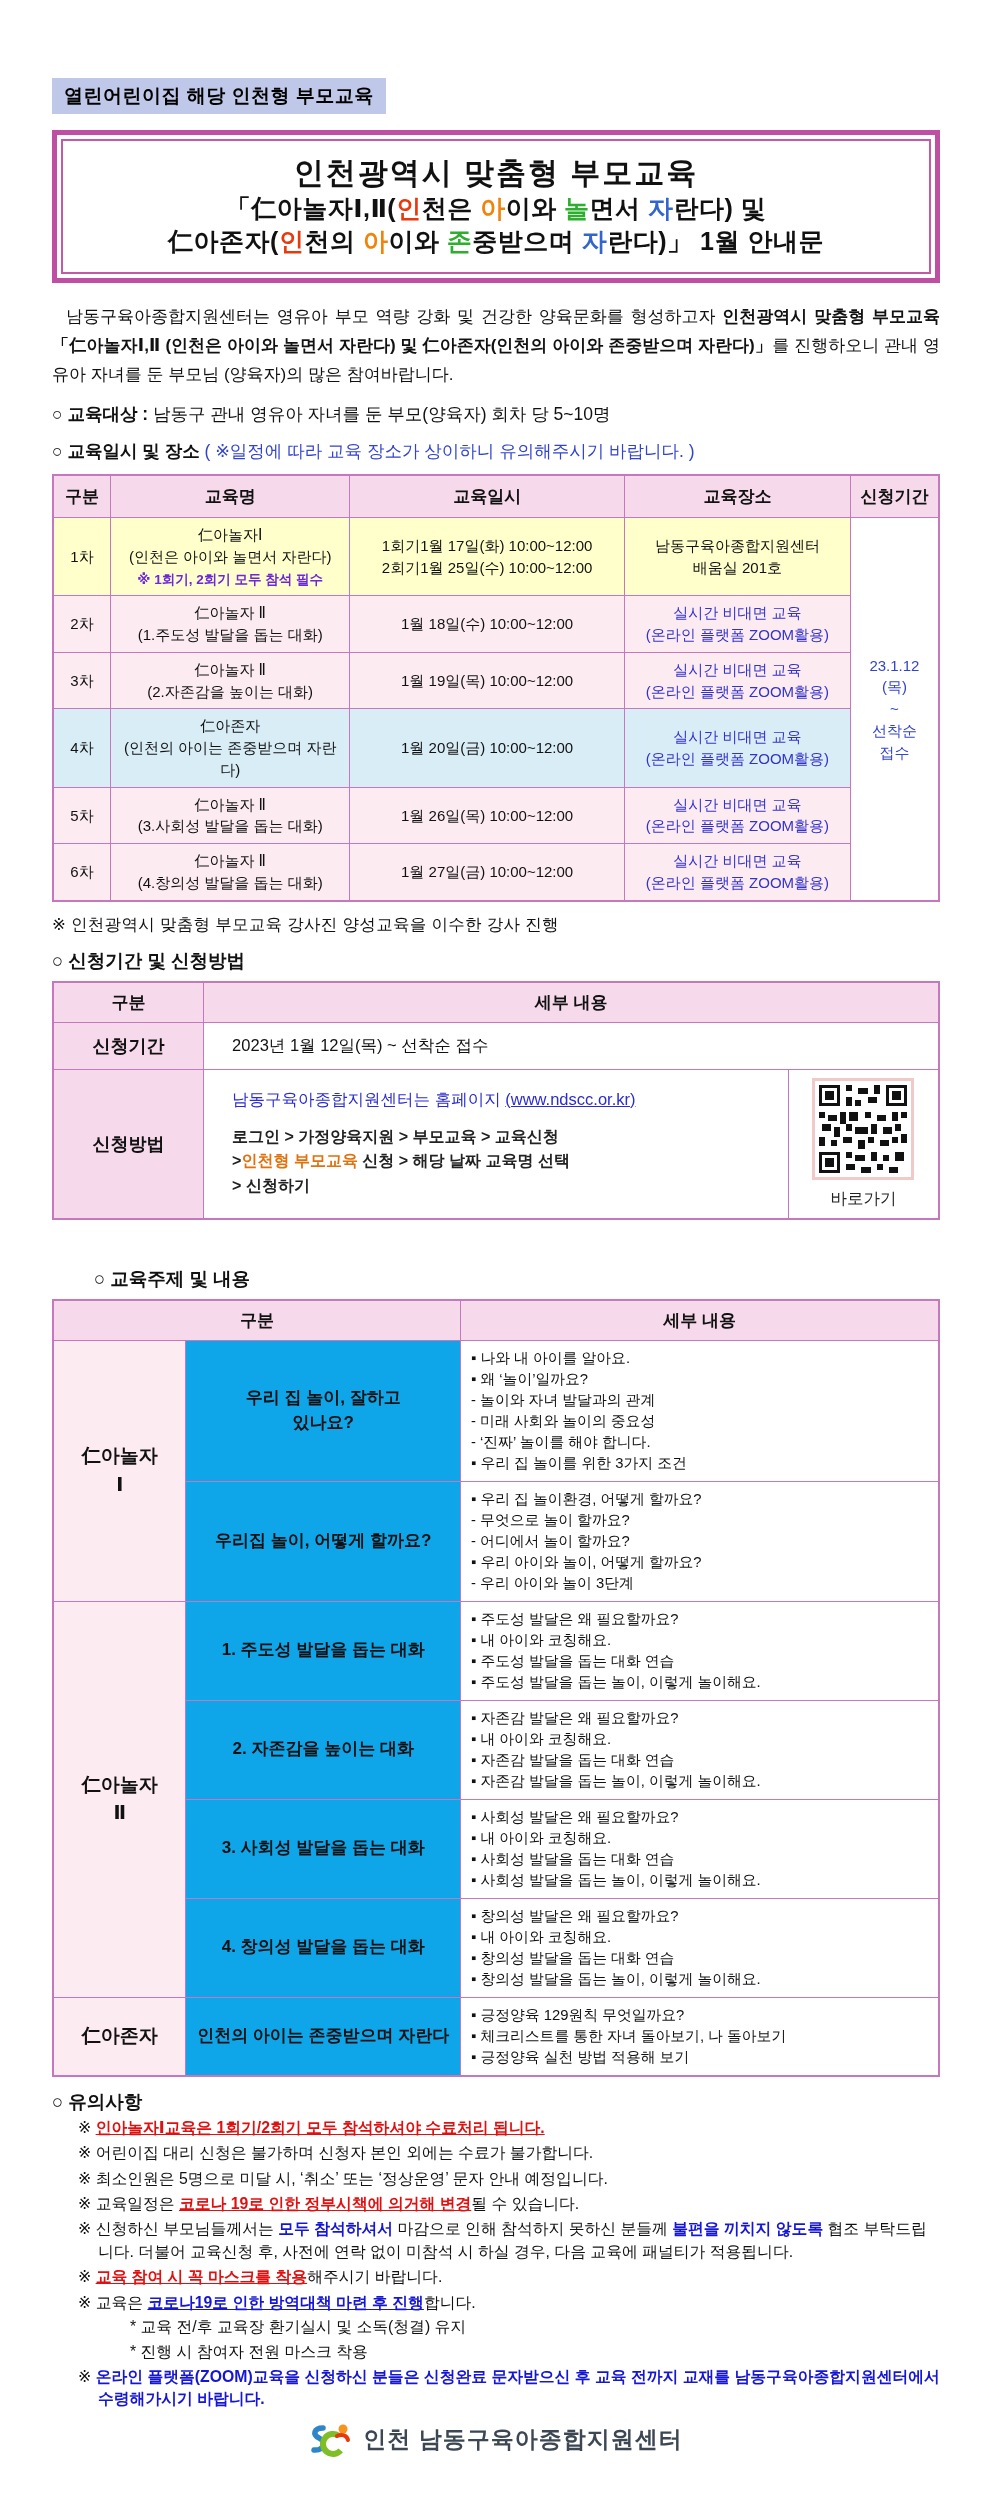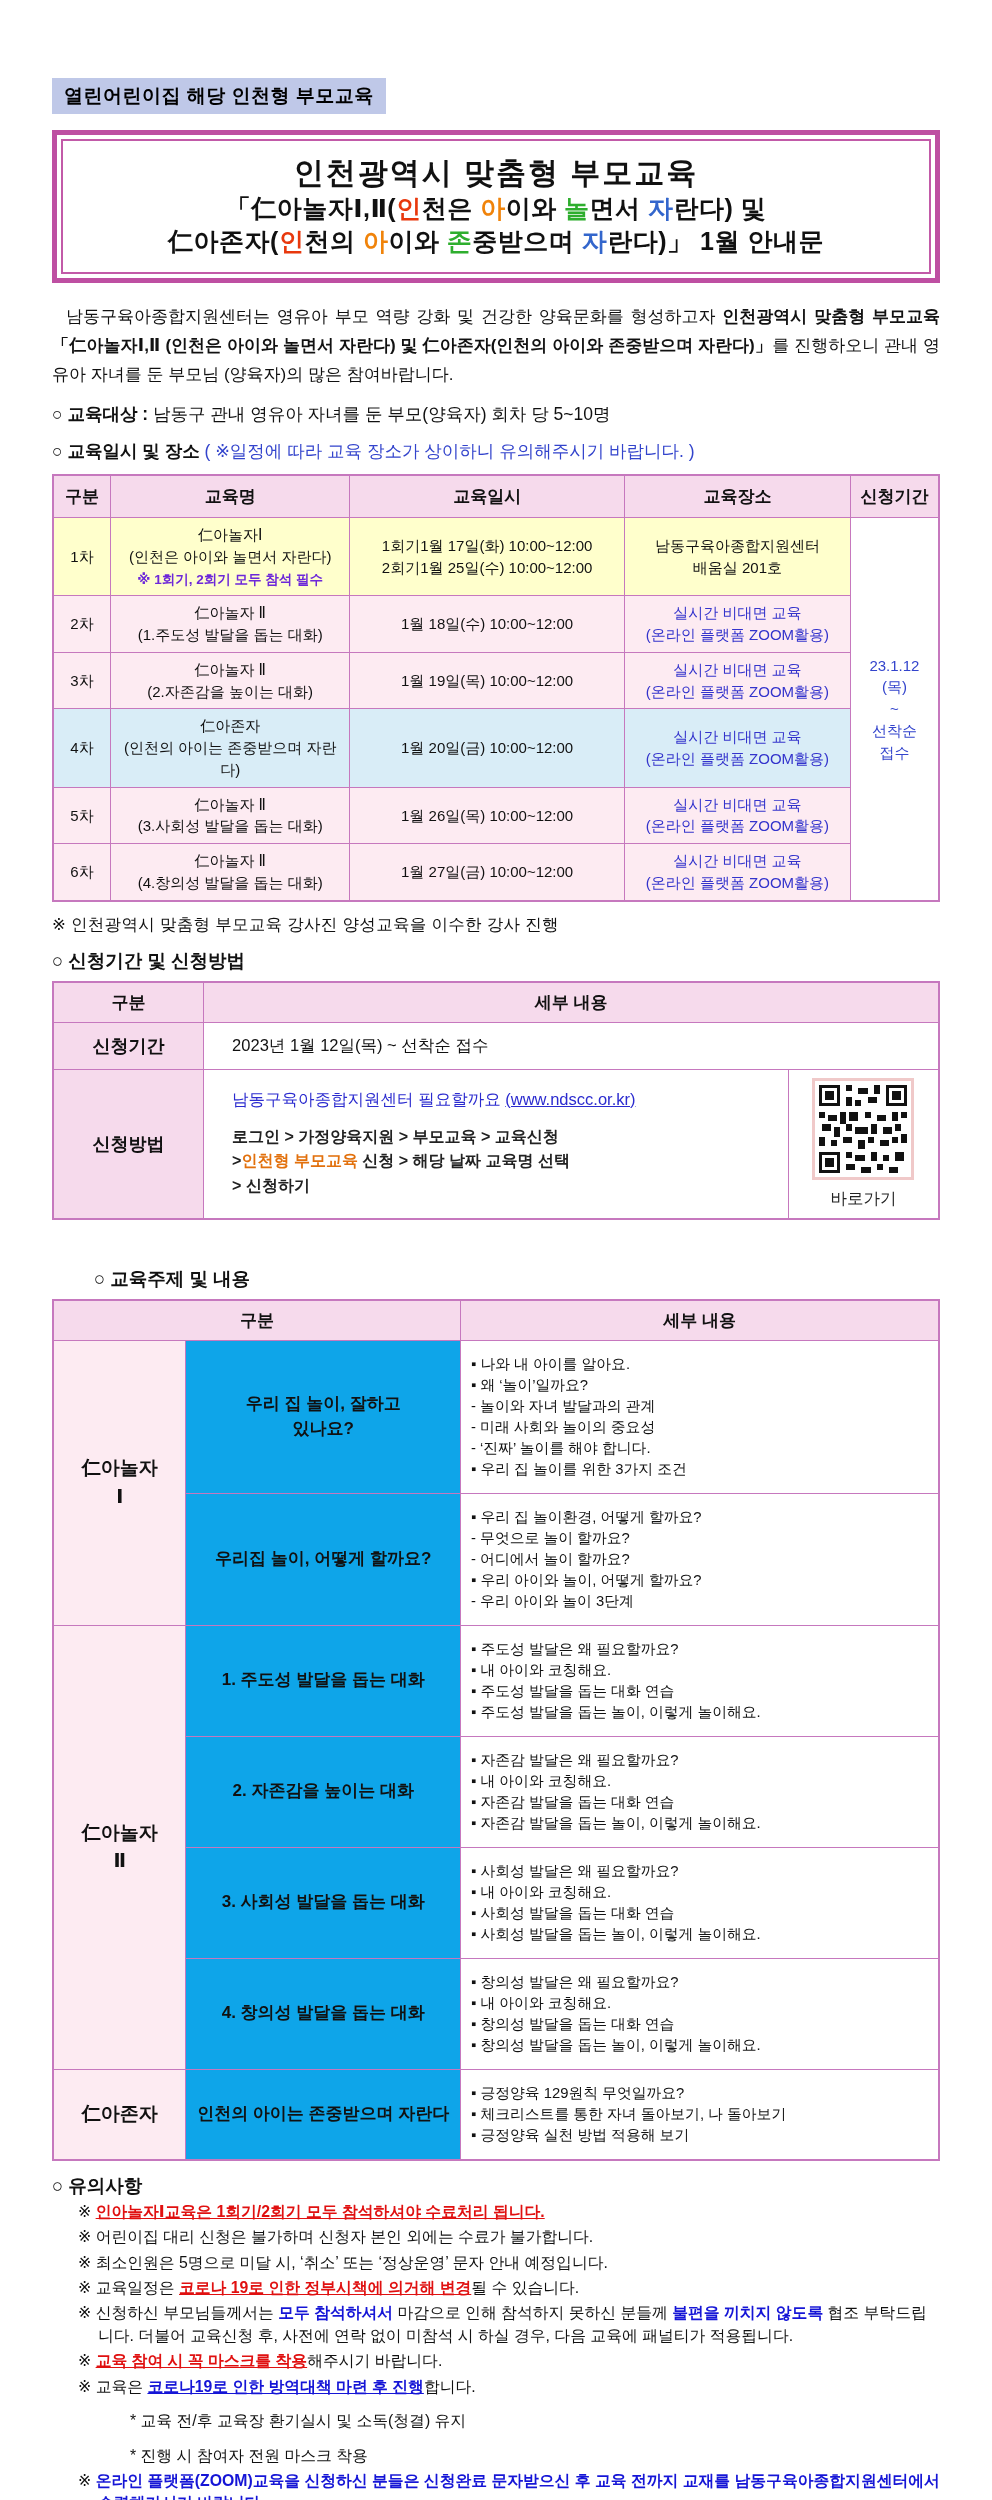--- a/index.html
+++ b/index.html
@@ -57,29 +57,29 @@
   .qr-caption{font-size:16.5px;margin-top:8px;color:#222;}
 
   .gap-h{margin-top:46px;margin-left:42px;font-size:18.5px;font-weight:bold;}
 
   
   .tbl3{margin-top:8px;border:2px solid #c678be;}
   .tbl3 th,.tbl3 td{border:1.5px solid #c678be;vertical-align:middle;}
   .tbl3 th{background:#f6daec;font-size:17px;font-weight:bold;padding:8px 2px;text-align:center;}
   .tbl3 .grp{background:#fdebf2;font-size:19px;font-weight:bold;text-align:center;width:15%;line-height:1.5;}
   .tbl3 .topic{background:#0ea5e9;font-size:17px;font-weight:bold;text-align:center;width:31%;line-height:1.45;padding:6px;}
-  .tbl3 .det{background:#fff;font-size:14.8px;line-height:1.42;text-align:left;padding:13px 10px;}
+  .tbl3 .det{background:#fff;font-size:14.8px;line-height:1.42;text-align:left;padding:7px 10px;}
 
   
   .notice{margin-top:3px;font-size:15.8px;line-height:1.42;padding-left:46px;text-indent:-20px;}
   .n-red{color:#e01010;font-weight:bold;text-decoration:underline;}
   .n-blue-b{color:#1515d6;font-weight:bold;}
   .n-blue-u{color:#1515d6;font-weight:bold;text-decoration:underline;}
   .n-blue{color:#1515d6;font-weight:bold;text-align:center;}
-  .sub-note{padding-left:78px;text-indent:0;font-size:15.8px;line-height:1.42;margin-top:12px;}
+  .sub-note{padding-left:78px;text-indent:0;font-size:15.8px;line-height:1.42;margin-top:2px;}
   .contact{margin-top:8px;font-size:18px;font-weight:bold;}
 
   
   .footer{margin-top:10px;display:flex;align-items:center;justify-content:center;gap:8px;}
   .footer-text{font-size:23px;font-weight:600;color:#3c4753;letter-spacing:1px;}
 </style>
 </head>
 <body>
 
 <div class="page">
@@ -194,21 +194,21 @@
         <th colspan="2">세부 내용</th>
       </tr>
       <tr>
         <td class="rowlbl" style="height:44px;">신청기간</td>
         <td class="val" colspan="2">2023년 1월 12일(목) ~  선착순 접수</td>
       </tr>
       <tr>
         <td class="rowlbl">신청방법</td>
         <td class="val">
           <div class="link-line">
-            <span>남동구육아종합지원센터 필요할까요  </span><span class="url">(www.ndscc.or.kr)</span>
+            <span>남동구육아종합지원센터는 홈페이지  </span><span class="url">(www.ndscc.or.kr)</span>
           </div>
           <div class="path-line">로그인 &gt; 가정양육지원 &gt; 부모교육 &gt; 교육신청</div>
           <div class="path-line">
             <span>&gt;</span><span class="orange-seg">인천형 부모교육</span><span> 신청 &gt; 해당 날짜 교육명 선택</span>
           </div>
           <div class="path-line">&gt; 신청하기</div>
         </td>
         <td class="qr-cell">
           <div class="qr-frame">
             <svg width="88" height="88" viewBox="0 0 29 29" shape-rendering="crispEdges">

